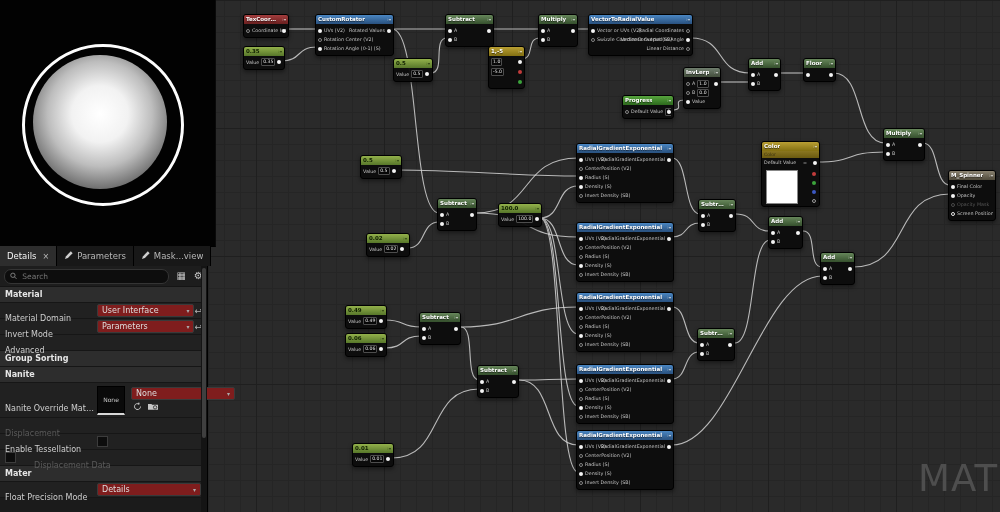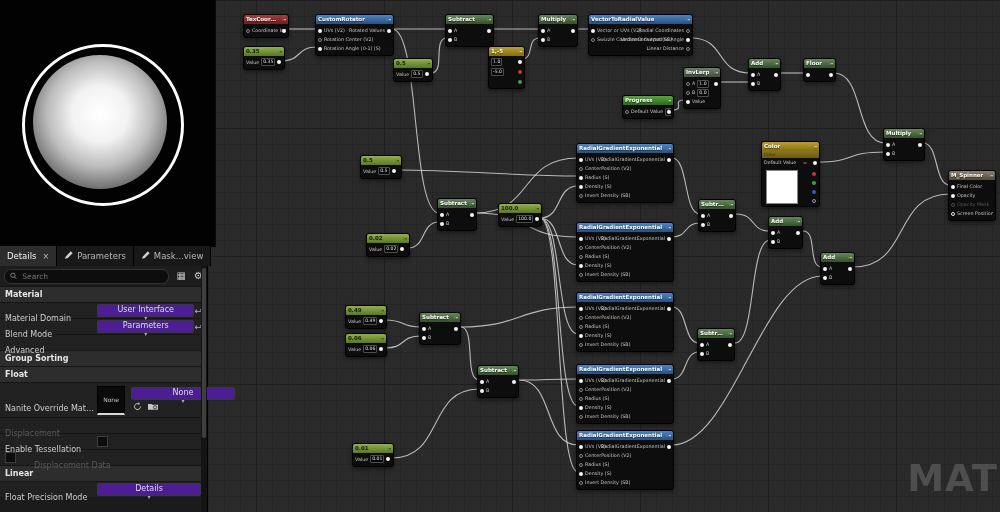--- a/index.html
+++ b/index.html
@@ -9,21 +9,21 @@
   
   #graph{position:absolute;inset:0;background-color:#2a2a2a;
     background-image:
       linear-gradient(#1f1f1f 1px,transparent 1px),
       linear-gradient(90deg,#1f1f1f 1px,transparent 1px),
       linear-gradient(#252525 1px,transparent 1px),
       linear-gradient(90deg,#252525 1px,transparent 1px);
     background-size:128px 128px,128px 128px,16px 16px,16px 16px;}
   #wires{position:absolute;inset:0;pointer-events:none;}
   #wires path{fill:none;stroke:#d9d9d9;stroke-width:1.1;opacity:.82;}
-  #watermark{position:absolute;right:2px;bottom:12px;font-size:37px;font-weight:700;
+  #watermark{position:absolute;right:2px;bottom:12px;font-size:37px;font-weight:400;
     color:#4e4e4e;letter-spacing:1px;}
 
   
   .node{position:absolute;background:rgba(13,13,13,.96);border:1px solid #000;border-radius:3px;
     box-shadow:0 2px 4px rgba(0,0,0,.45);}
   .ntitle{height:9px;line-height:9px;border-radius:2px 2px 0 0;padding:0 2px;font-size:5.5px;
     font-weight:bold;color:#fff;display:flex;justify-content:space-between;align-items:center;
     white-space:nowrap;overflow:hidden;text-shadow:0 1px 1px rgba(0,0,0,.6);}
   .tt{overflow:hidden;text-overflow:ellipsis;white-space:nowrap;}
   .tctl{font-size:4px;opacity:.75;flex:none;margin-left:2px;}
@@ -78,21 +78,21 @@
   #searchbox input{background:transparent;border:none;outline:none;color:#bbb;font-size:7.5px;
     width:100%;font-family:"DejaVu Sans",sans-serif;}
   .toolico{color:#c5c5c5;font-size:10px;line-height:10px;}
   #details-rows{position:relative;}
   .drow{display:flex;align-items:center;padding:0 5px;border-bottom:1px solid #161616;
     background:#212121;height:15px;}
   .drow.section{background:#2d2d2d;font-weight:bold;color:#e6e6e6;}
   .drow .lab{width:92px;flex:none;overflow:hidden;text-overflow:ellipsis;white-space:nowrap;margin-top:16px;}
   .drow.disabled .lab{color:#5a5a5a;}
   .dd{display:flex;align-items:center;justify-content:space-between;width:94px;height:11px;
-    background:#4c1d95;border:1px solid #3a3a3a;border-radius:2px;padding:0 4px;color:#dedede;flex-direction:column;}
+    background:#7f1d1d;border:1px solid #3a3a3a;border-radius:2px;padding:0 4px;color:#dedede;}
   .dd .chev{font-size:6px;color:#aaa;}
   .reset{margin-left:auto;color:#b5b5b5;font-size:9px;}
   .cb{width:9px;height:9px;background:#0d0d0d;border:1px solid #3c3c3c;flex:none;}
   .drow.asset{height:34px;}
   .thumb{width:26px;height:26px;background:#0a0a0a;border:1px solid #000;border-bottom:2px solid #d8d8d8;
     color:#c8c8c8;font-size:6px;display:flex;align-items:center;justify-content:center;flex:none;
     margin-right:6px;}
   .assetcol{display:flex;flex-direction:column;gap:2px;}
   .asseticons{display:flex;gap:6px;padding-left:2px;}
   #vscroll{position:absolute;right:0;top:20px;width:6px;bottom:0;background:#141414;}
@@ -785,35 +785,35 @@
         </div>
         <div class="drow dropdown">
           <span class="lab">Material Domain</span>
           <div class="dd">
             <span>User Interface</span>
             <span class="chev">▾</span>
           </div>
           <span class="reset">↩</span>
         </div>
         <div class="drow dropdown">
-          <span class="lab">Blend Mode</span>
+          <span class="lab">Invert Mode</span>
           <div class="dd">
             <span>Parameters</span>
             <span class="chev">▾</span>
           </div>
           <span class="reset">↩</span>
         </div>
         <div class="drow plain">
           <span class="lab">Advanced</span>
         </div>
         <div class="drow section">
           <span>Group Sorting</span>
         </div>
         <div class="drow section">
-          <span>Float</span>
+          <span>Nanite</span>
         </div>
         <div class="drow asset">
           <span class="lab">Nanite Override Mater...</span>
           <div class="thumb">None</div>
           <div class="assetcol">
             <div class="dd">
               <span>None</span>
               <span class="chev">▾</span>
             </div>
             <div class="asseticons">
@@ -833,21 +833,21 @@
         </div>
         <div class="drow checkbox">
           <span class="lab">Enable Tessellation</span>
           <span class="cb"></span>
         </div>
         <div class="drow checkbox_left disabled">
           <span class="cb" style="margin-right: 18px;"></span>
           <span class="lab">Displacement Data</span>
         </div>
         <div class="drow section">
-          <span>Linear</span>
+          <span>Mater</span>
         </div>
         <div class="drow dropdown">
           <span class="lab">Float Precision Mode</span>
           <div class="dd">
             <span>Details</span>
             <span class="chev">▾</span>
           </div>
         </div>
       </div>
     <div id="vscroll">

